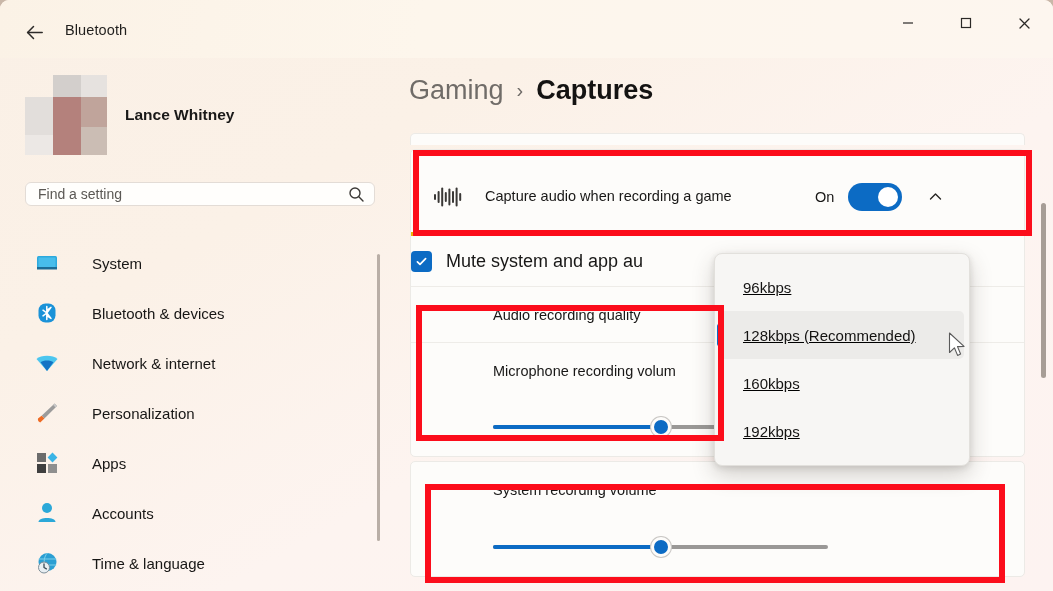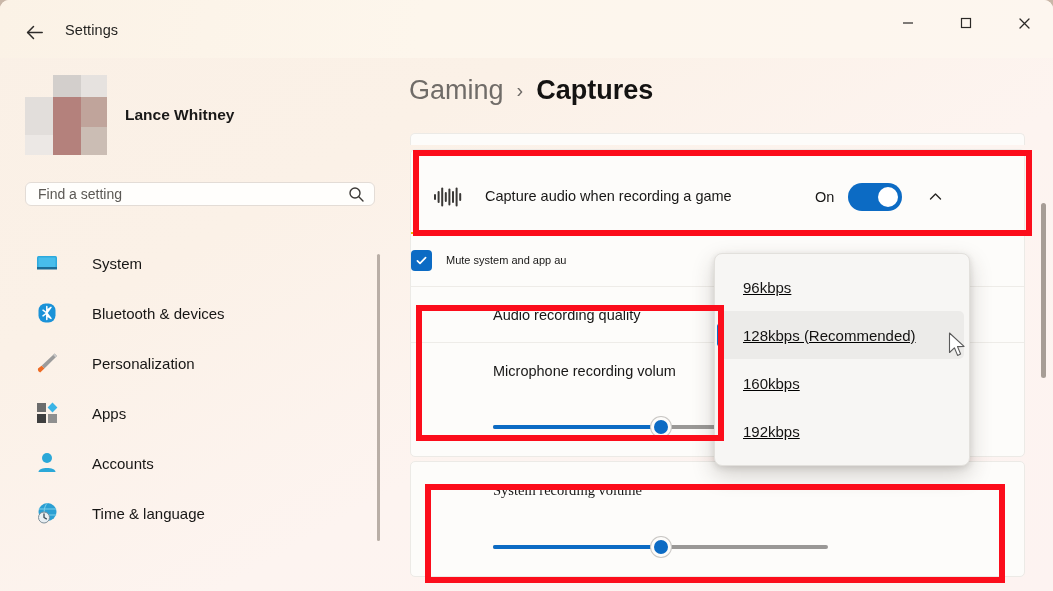--- a/index.html
+++ b/index.html
@@ -211,22 +211,22 @@
   }
   .chev {
     width: 22px; height: 22px;
     display: flex; align-items: center; justify-content: center;
     color: #272523;
   }
 
   .row-sub {
     height: 54px;
     display: flex; align-items: center;
-    border-top: 2px solid #eab308;
-    font-size: 11px;
+    border-top: 4px solid #eab308;
+    font-size: 18px;
     color: #181716;
   }
   .chk {
     width: 21px; height: 21px;
     border-radius: 4px;
     background: #0c6bc4;
     display: flex; align-items: center; justify-content: center;
     margin-right: 14px;
     flex: 0 0 21px;
   }
@@ -339,21 +339,21 @@
 
 <div id="app">
 
   <div class="titlebar">
     <div class="back-arrow">
       <svg width="21" height="21" viewBox="0 0 21 21" aria-hidden="true">
         <path d="M9.5 4.5 L3.6 10.5 L9.5 16.5" fill="none" stroke="#2c2a28" stroke-width="1.5" stroke-linecap="round" stroke-linejoin="round"></path>
         <path d="M3.6 10.5 H18.2" fill="none" stroke="#2c2a28" stroke-width="1.5" stroke-linecap="round"></path>
       </svg>
     </div>
-    <div class="titlebar-label">Settings</div>
+    <div class="titlebar-label">Bluetooth</div>
 
     <div class="wincontrols">
       <div class="winbtn">
         <svg width="14" height="14" viewBox="0 0 14 14">
             <path d="M2 7 H12" stroke="#2b2927" stroke-width="1.2"></path>
           </svg>
       </div>
       <div class="winbtn">
         <svg width="14" height="14" viewBox="0 0 14 14">
             <rect x="2.5" y="2.5" width="9" height="9" fill="none" stroke="#2b2927" stroke-width="1.2"></rect>
@@ -409,20 +409,29 @@
       <div class="navitem">
         <span class="navicon">
           <svg width="24" height="24" viewBox="0 0 24 24">
             <rect x="3.5" y="2.5" width="17" height="19" rx="7" fill="#1a92d8"></rect>
             <path d="M11.8 5.6 V18.4 M11.8 9.4 L16 6.4 L11.8 12 L16 17.4 L11.8 14.6 M11.8 12 L8 9.2 M11.8 12 L8 14.9" stroke="#fff" stroke-width="1.5" fill="none" stroke-linecap="round" stroke-linejoin="round"></path>
           </svg>
         </span>
         <span class="navlabel">Bluetooth &amp; devices</span>
       </div>
 
+      <div class="navitem">
+        <span class="navicon">
+          <svg width="24" height="24" viewBox="0 0 24 24">
+            <path d="M1.5 8 C6 3.6 18 3.6 22.5 8 L12 20 Z" fill="#4cc6ef"></path>
+            <path d="M5.6 11.2 C8.4 8.8 15.6 8.8 18.4 11.2 L12 20 Z" fill="#1473c4"></path>
+          </svg>
+        </span>
+        <span class="navlabel">Network &amp; internet</span>
+      </div>
 
       <div class="navitem">
         <span class="navicon">
           <svg width="24" height="24" viewBox="0 0 24 24">
             <path d="M19.6 2.6 L22 5 L9.4 17.6 L6.6 14.8 Z" fill="#9b9b9b"></path>
             <path d="M19.6 2.6 L22 5 L20.6 6.4 L18.2 4 Z" fill="#c9c9c9"></path>
             <path d="M6.6 14.8 L9.4 17.6 L5.2 21.4 C3.4 21 2.6 19.4 3 17.6 Z" fill="#ee6b24"></path>
           </svg>
         </span>
         <span class="navlabel">Personalization</span>
@@ -527,21 +536,21 @@
 
         <div class="slider-row">
           <span class="slider">
             <span class="track"></span>
             <span class="fill" id="micFill" style="width: 50%;"></span>
             <span class="thumb" id="micThumb" style="left: 50%;"></span>
           </span>
         </div>
       </div>
 
-      <div class="card" style="margin-top:4px;font-family:Liberation Serif, serif;">
+      <div class="card" style="margin-top:4px;">
         <div class="label-row notop">
           <span>System recording volume</span>
         </div>
         <div class="slider-row">
           <span class="slider">
             <span class="track"></span>
             <span class="fill" id="sysFill" style="width: 50%;"></span>
             <span class="thumb" id="sysThumb" style="left: 50%;"></span>
           </span>
         </div>

